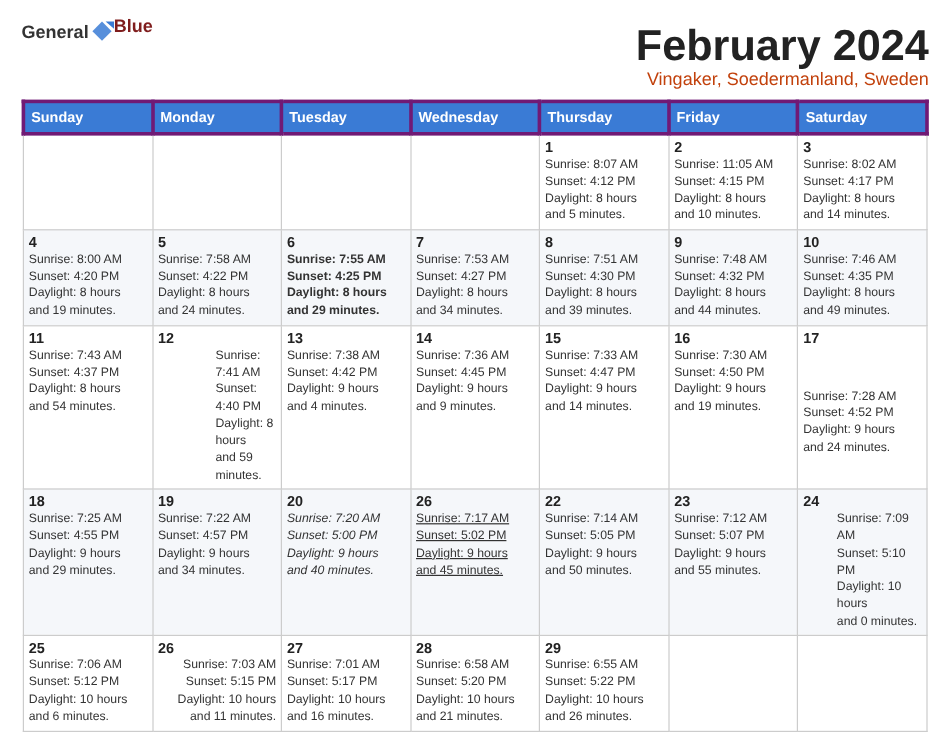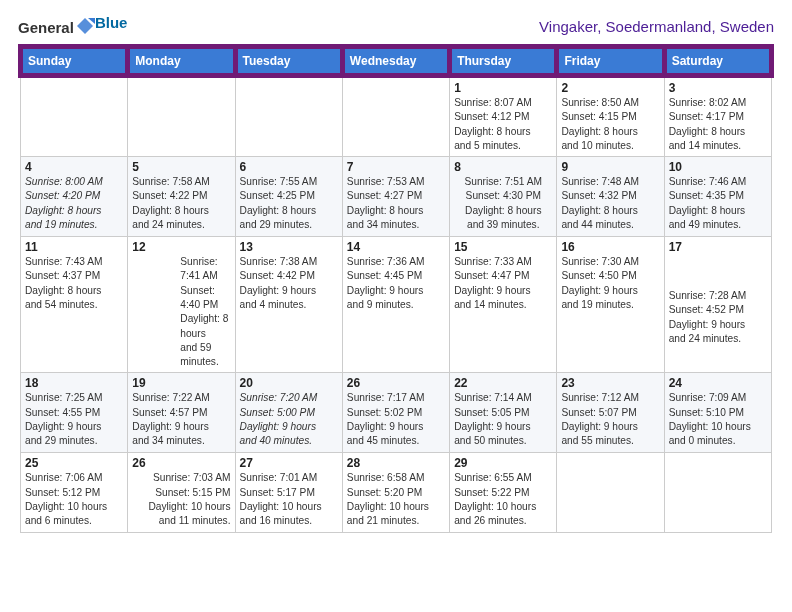--- a/index.html
+++ b/index.html
@@ -37,35 +37,35 @@
       text-align: right;
     }
     .month-title {
       font-size: 36px;
       font-weight: bold;
       color: #222;
       line-height: 1.1;
     }
     .location-subtitle {
       font-size: 15px;
-      color: #4c1d95;
+      color: #c2410c;
     }
     .calendar-table {
       width: 100%;
       border-collapse: collapse;
       font-size: 11px;
     }
     .calendar-table th {
       background-color: #3a7bd5;
       color: #fff;
       text-align: left;
       padding: 5px 5px;
       font-size: 12px;
       font-weight: bold;
-      border: 5px solid #701a75;
+      border: 3px solid #701a75;
     }
     .calendar-table td {
       border: 1px solid #ccc;
       vertical-align: top;
       padding: 3px 4px;
       width: calc(100% / 7);
       min-height: 80px;
       height: 80px;
       background: #fff;
     }
@@ -95,24 +95,25 @@
   <div class="header-section">
     <div class="logo">
       <div class="logo-block">
         <div class="logo-row">
           <span style="font-size:15px;font-weight:bold;color:#333;">General</span>
           <svg width="20" height="20" viewBox="0 0 20 20" style="margin-left:1px;margin-top:-2px;">
             <polygon points="10,2 18,10 10,18 2,10" fill="#3a7bd5" opacity="0.85"></polygon>
             <polygon points="13,2 20,8 20,2" fill="#3a7bd5"></polygon>
           </svg>
         </div>
-        <span style="font-size:15px;font-weight:bold;color:#0369a1;margin-top:-4px;">Blue</span>
+        <span style="font-size:15px;font-weight:bold;color:#7f1d1d;margin-top:-4px;">Blue</span>
       </div>
     </div>
     <div class="title-block">
+      <div class="month-title">February 2024</div>
       <div class="location-subtitle">Vingaker, Soedermanland, Sweden</div>
     </div>
   </div>
 
   <table class="calendar-table">
     <thead>
       <tr>
         <th>Sunday</th>
         <th>Monday</th>
         <th>Tuesday</th>
@@ -130,65 +131,65 @@
           <td class="empty-cell"></td>
           <td>
             <span class="day-number">1</span>
             <div class="day-detail" style="white-space: pre-line;">Sunrise: 8:07 AM
 Sunset: 4:12 PM
 Daylight: 8 hours
 and 5 minutes.</div>
           </td>
           <td>
             <span class="day-number">2</span>
-            <div class="day-detail" style="white-space: pre-line;">Sunrise: 8:50 AM
+            <div class="day-detail" style="white-space: pre-line;">Sunrise: 11:05 AM
 Sunset: 4:15 PM
 Daylight: 8 hours
 and 10 minutes.</div>
           </td>
           <td>
             <span class="day-number">3</span>
             <div class="day-detail" style="white-space: pre-line;">Sunrise: 8:02 AM
 Sunset: 4:17 PM
 Daylight: 8 hours
 and 14 minutes.</div>
           </td>
         </tr>
         <tr>
           <td>
             <span class="day-number">4</span>
-            <div class="day-detail" style="white-space: pre-line; font-style: italic;">Sunrise: 8:00 AM
+            <div class="day-detail" style="white-space: pre-line;">Sunrise: 8:00 AM
 Sunset: 4:20 PM
 Daylight: 8 hours
 and 19 minutes.</div>
           </td>
           <td>
             <span class="day-number">5</span>
             <div class="day-detail" style="white-space: pre-line;">Sunrise: 7:58 AM
 Sunset: 4:22 PM
 Daylight: 8 hours
 and 24 minutes.</div>
           </td>
           <td>
             <span class="day-number">6</span>
-            <div class="day-detail" style="white-space: pre-line;">Sunrise: 7:55 AM
+            <div class="day-detail" style="white-space: pre-line; font-weight: bold;">Sunrise: 7:55 AM
 Sunset: 4:25 PM
 Daylight: 8 hours
 and 29 minutes.</div>
           </td>
           <td>
             <span class="day-number">7</span>
             <div class="day-detail" style="white-space: pre-line;">Sunrise: 7:53 AM
 Sunset: 4:27 PM
 Daylight: 8 hours
 and 34 minutes.</div>
           </td>
           <td>
             <span class="day-number">8</span>
-            <div class="day-detail" style="white-space: pre-line; text-align: center;">Sunrise: 7:51 AM
+            <div class="day-detail" style="white-space: pre-line;">Sunrise: 7:51 AM
 Sunset: 4:30 PM
 Daylight: 8 hours
 and 39 minutes.</div>
           </td>
           <td>
             <span class="day-number">9</span>
             <div class="day-detail" style="white-space: pre-line;">Sunrise: 7:48 AM
 Sunset: 4:32 PM
 Daylight: 8 hours
 and 44 minutes.</div>
@@ -269,42 +270,42 @@
           </td>
           <td>
             <span class="day-number">20</span>
             <div class="day-detail" style="white-space: pre-line; font-style: italic;">Sunrise: 7:20 AM
 Sunset: 5:00 PM
 Daylight: 9 hours
 and 40 minutes.</div>
           </td>
           <td>
             <span class="day-number">26</span>
-            <div class="day-detail" style="white-space: pre-line;">Sunrise: 7:17 AM
+            <div class="day-detail" style="white-space: pre-line; text-decoration: underline;">Sunrise: 7:17 AM
 Sunset: 5:02 PM
 Daylight: 9 hours
 and 45 minutes.</div>
           </td>
           <td>
             <span class="day-number">22</span>
             <div class="day-detail" style="white-space: pre-line;">Sunrise: 7:14 AM
 Sunset: 5:05 PM
 Daylight: 9 hours
 and 50 minutes.</div>
           </td>
           <td>
             <span class="day-number">23</span>
             <div class="day-detail" style="white-space: pre-line;">Sunrise: 7:12 AM
 Sunset: 5:07 PM
 Daylight: 9 hours
 and 55 minutes.</div>
           </td>
           <td>
             <span class="day-number">24</span>
-            <div class="day-detail" style="white-space: pre-line;">Sunrise: 7:09 AM
+            <div class="day-detail" style="white-space: pre-line; margin-left: 28px;">Sunrise: 7:09 AM
 Sunset: 5:10 PM
 Daylight: 10 hours
 and 0 minutes.</div>
           </td>
         </tr>
         <tr>
           <td>
             <span class="day-number">25</span>
             <div class="day-detail" style="white-space: pre-line;">Sunrise: 7:06 AM
 Sunset: 5:12 PM

